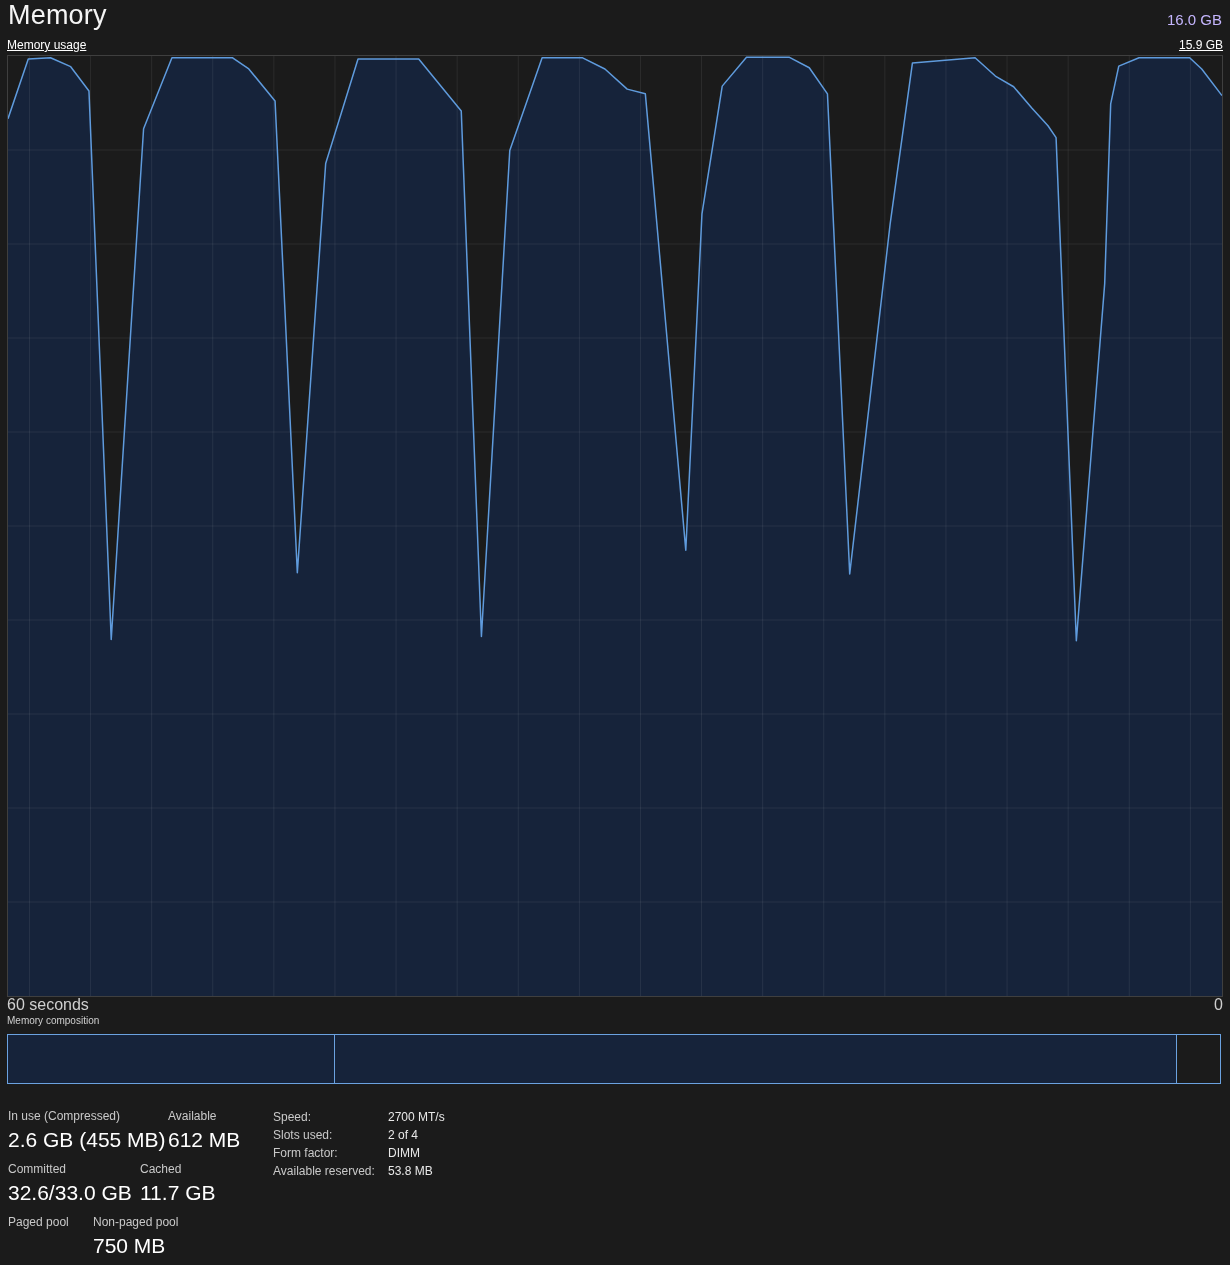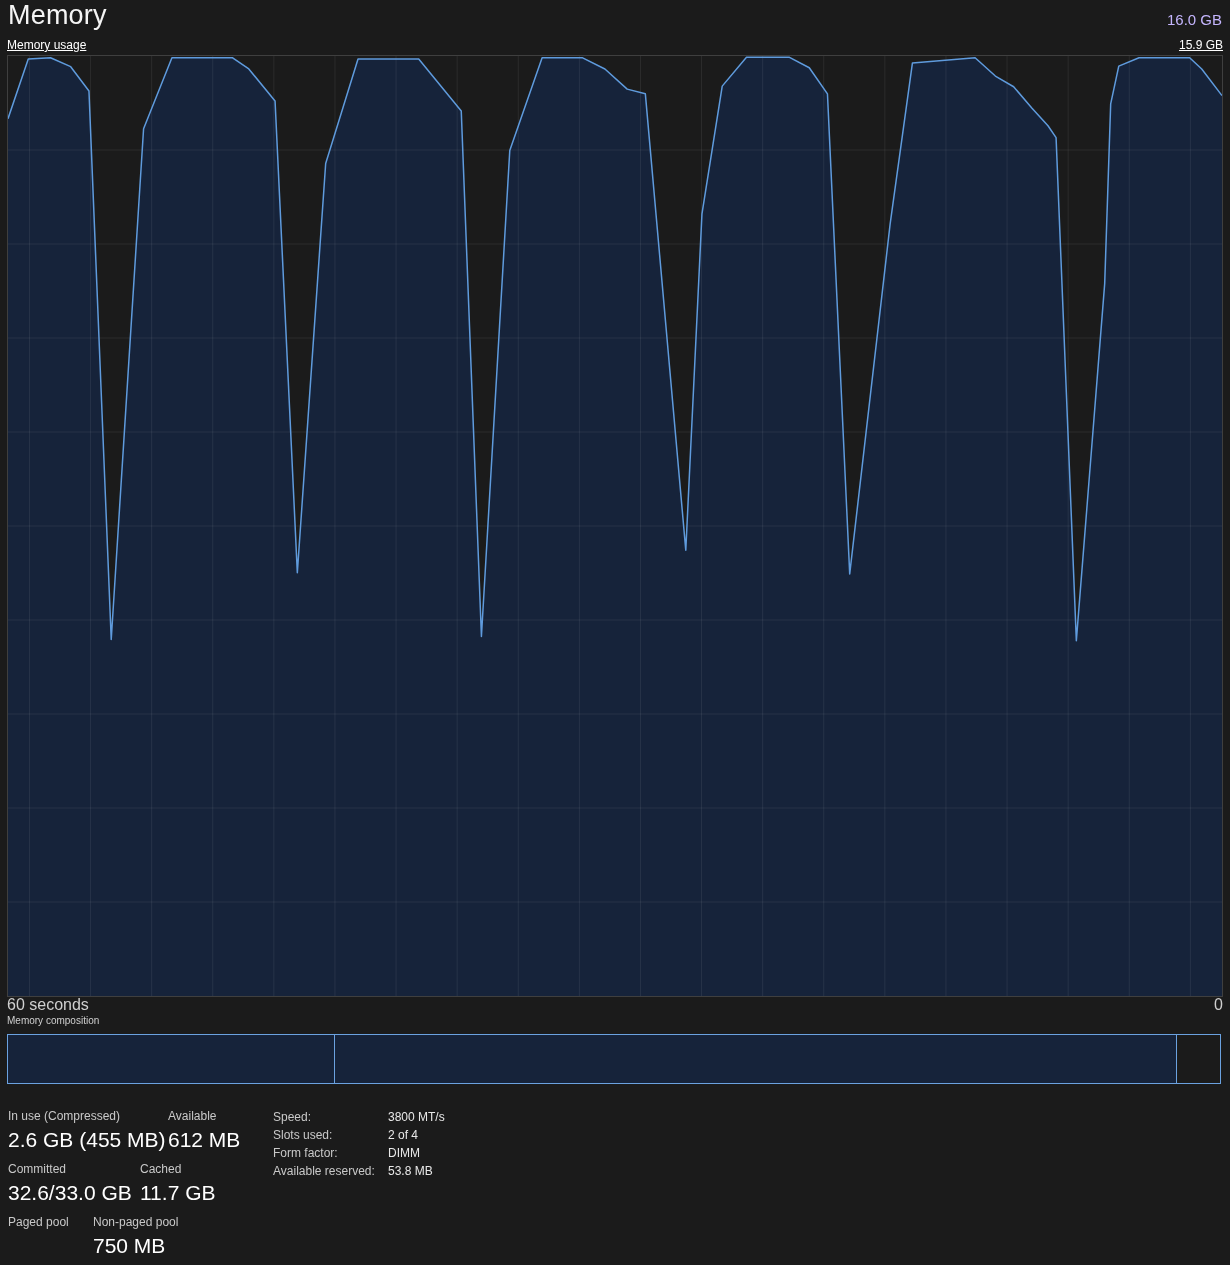--- a/index.html
+++ b/index.html
@@ -156,21 +156,21 @@
     <div class="stat-cell">
       <span class="stat-label">Non-paged pool</span>
       <span class="stat-value">750 MB</span>
     </div>
   </div>
 </div>
 
 <div class="abs details-right">
   <div class="detail-row">
     <span class="detail-label">Speed:</span>
-    <span class="detail-value">3800 MT/s</span>
+    <span class="detail-value">2700 MT/s</span>
   </div>
   <div class="detail-row">
     <span class="detail-label">Slots used:</span>
     <span class="detail-value">2 of 4</span>
   </div>
   <div class="detail-row">
     <span class="detail-label">Form factor:</span>
     <span class="detail-value">DIMM</span>
   </div>
   <div class="detail-row">

